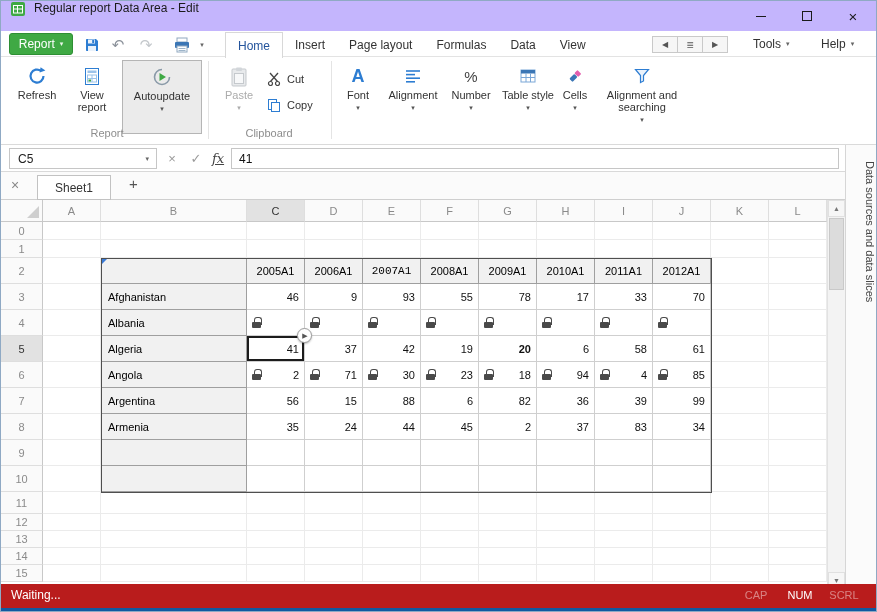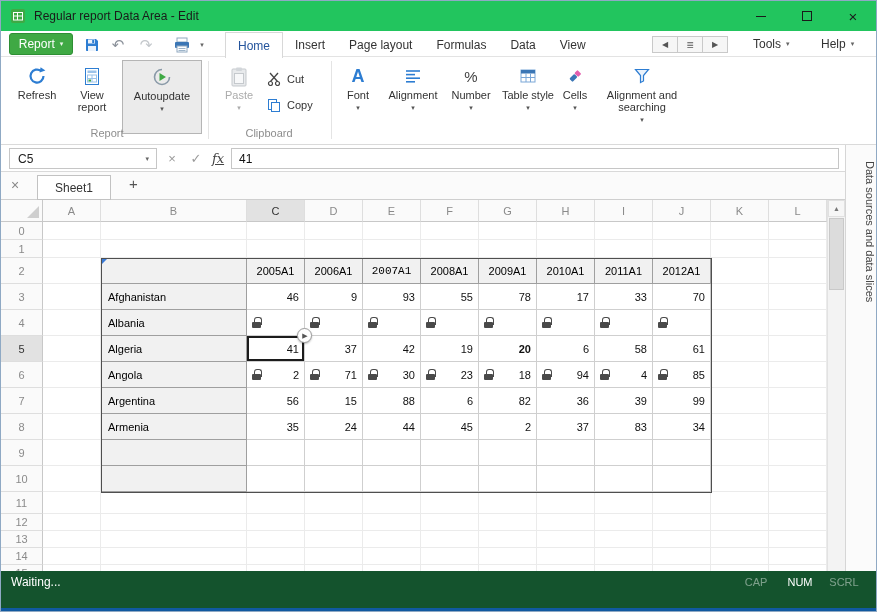--- a/index.html
+++ b/index.html
@@ -1,20 +1,20 @@
 <!DOCTYPE html>
 <html><head>
 <meta charset="utf-8">
 <style>
   * { margin:0; padding:0; box-sizing:border-box; font-family:"Liberation Sans","DejaVu Sans",sans-serif; }
   html,body { background:#e9e9e9; }
   .window { position:relative; width:877px; height:612px; background:#fff; border:1px solid #8fa9c4; overflow:hidden; }
 
   
-  .titlebar { position:absolute; left:0; top:0; right:0; height:30px; background:#22c55e; display:flex; align-items:center; }
+  .titlebar { position:absolute; left:0; top:0; right:0; height:30px; background:#c4b5fd; display:flex; }
   .app-icon { margin-left:9px; display:flex; }
   .title-text { margin-left:8px; font-size:12px; color:#1a1a1a; }
   .win-controls { position:absolute; right:0; top:0; height:30px; display:flex; }
   .win-btn { width:46px; height:30px; display:flex; align-items:center; justify-content:center; color:#1a1a1a; }
   .min-glyph { width:10px; border-bottom:1px solid #1a1a1a; height:1px; display:block; }
   .max-glyph { width:10px; height:10px; border:1px solid #1a1a1a; display:block; }
   .close-glyph { font-size:15px; line-height:15px; }
 
   
   .menubar { position:absolute; top:30px; left:0; right:0; height:26px; background:#fff; border-bottom:1px solid #e3e3e3; }
@@ -84,21 +84,21 @@
 
   
   .vscroll { position:absolute; top:199px; left:826px; width:18px; height:389px; background:#f3f3f3; border-left:1px solid #e2e2e2; }
   .vs-btn { position:absolute; left:0; width:17px; height:17px; display:flex; align-items:center; justify-content:center; font-size:7px; color:#777; border:1px solid #e0e0e0; background:#f6f6f6; }
   .vs-up { top:0; } .vs-down { bottom:0; }
   .vs-thumb { position:absolute; left:1px; top:18px; width:15px; height:72px; background:#dcdcdc; border:1px solid #c9c9c9; }
   .sidepanel { position:absolute; top:144px; left:844px; right:0; bottom:24px; background:#fbfbfb; border-left:1px solid #d6d6d6; }
   .sidepanel-label { writing-mode:vertical-rl; font-size:11px; color:#444; margin:16px auto 0 auto; display:block; width:100%; text-align:left; padding-left:9px; }
 
   
-  .statusbar { position:absolute; left:0; right:0; bottom:0; height:40px; background:#14532d;padding-left:15px; }
+  .statusbar { position:absolute; left:0; right:0; bottom:0; height:27px; background:#b91c1c;padding-left:15px; }
   .statusbar::after { content:""; position:absolute; left:0; right:0; bottom:0; height:3px; background:#1059a0; }
   .status-text { position:absolute; left:10px; top:4px; font-size:12px; color:#fff; }
   .indicators { position:absolute; right:10px; top:0; height:21px; display:flex; align-items:center; }
   .ind { width:44px; text-align:center; font-size:11px; color:rgba(255,255,255,.45); }
   .ind.on { color:#fff; }
 </style>
 </head>
 <body>
 
 <div class="window">

